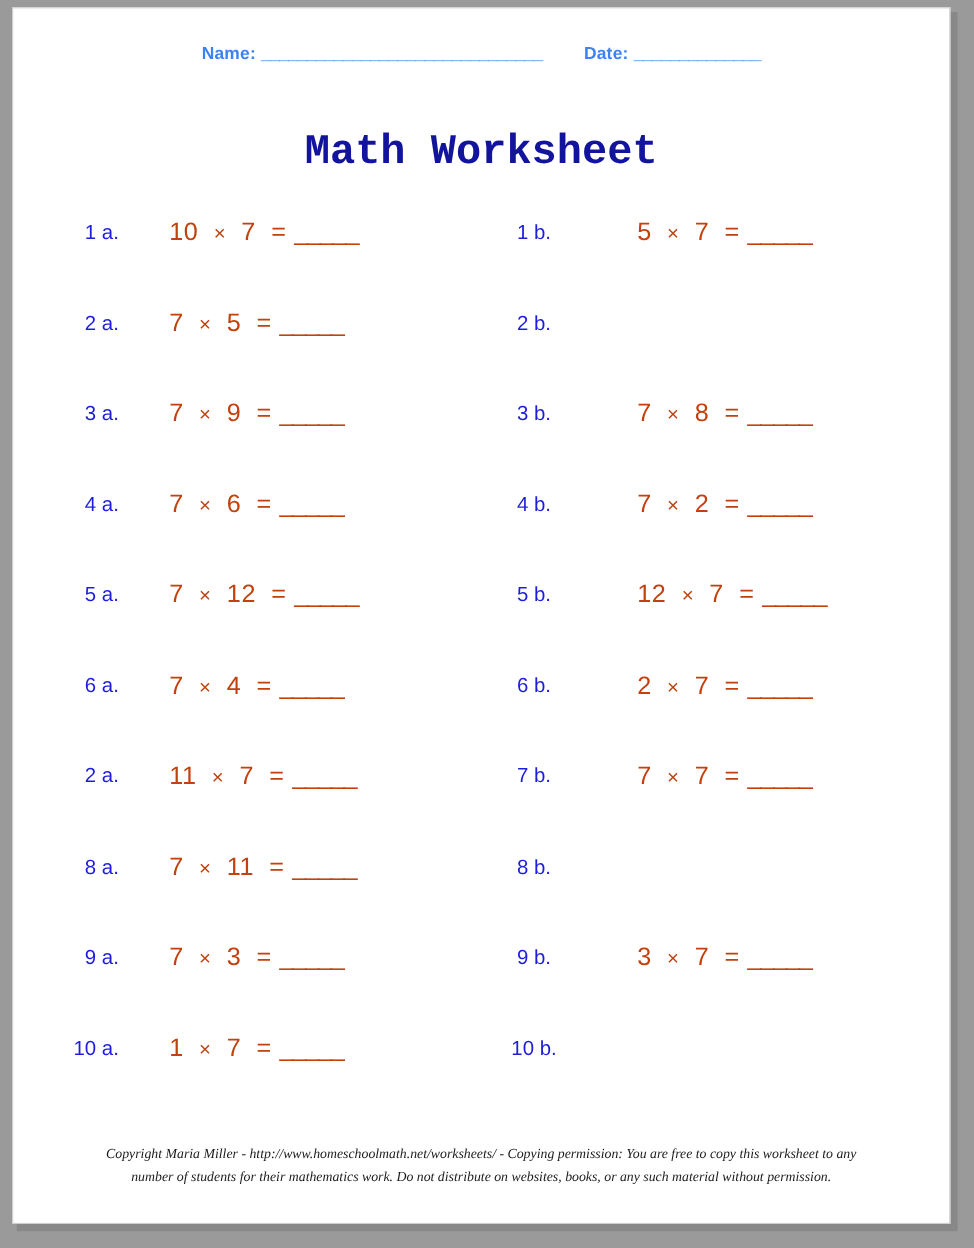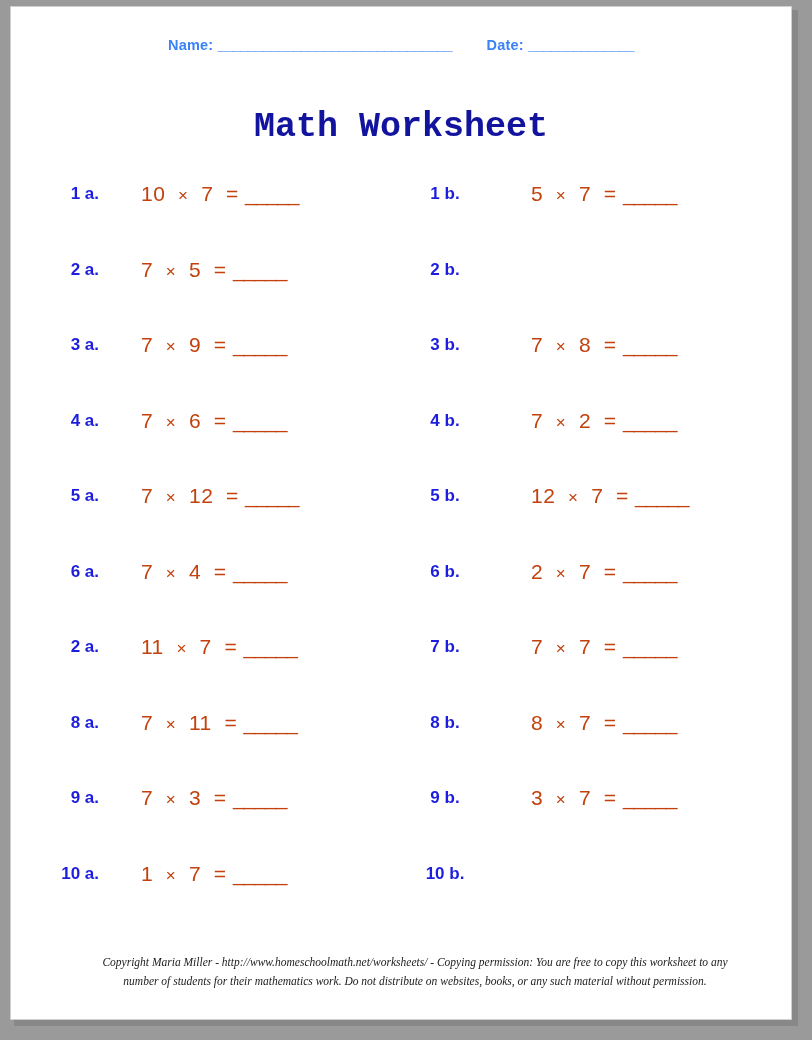--- a/index.html
+++ b/index.html
@@ -82,21 +82,21 @@
     text-align: right;
     padding-right: 10px;
   }
   .col-b .pnum {
     width: 88px;
     text-align: center;
     padding-right: 10px;
   }
   .pnum {
     color: #1d1ddd;
-    font-weight: bold;
+    font-weight: normal;
     font-size: 17px;
     line-height: 30px;
     font-family: "Liberation Sans", sans-serif;
   }
   .pexpr {
     font-size: 21px;
     line-height: 30px;
     color: #c2410c;
     font-family: "Liberation Sans", sans-serif;
     white-space: pre;
@@ -118,21 +118,20 @@
     position: absolute;
     bottom: 28px;
     left: 0;
     width: 100%;
     text-align: center;
     font-size: 11.5px;
     font-style: italic;
     color: #1a1a1a;
     font-family: "Liberation Serif", serif;
     line-height: 19px;
-    padding-left: 14px;
   }
 </style>
 </head>
 <body>
 
 <div class="page-shadow"></div>
 
 <div class="page">
 
   <div class="header-line">
@@ -223,21 +222,20 @@
       </div>
     </div>
 
     <div class="prow">
       <div class="col col-a">
         <span class="pnum">8 a.</span>
         <span class="pexpr"><span>7</span>  <span class="op">×</span>  <span>11</span>  <span>=</span> <span class="blank">_____</span></span>
       </div>
       <div class="col col-b">
         <span class="pnum">8 b.</span>
-        <span class="pexpr"><span>8</span>  <span class="op">×</span>  <span>7</span>  <span>=</span> <span class="blank">_____</span></span>
       </div>
     </div>
 
     <div class="prow">
       <div class="col col-a">
         <span class="pnum">9 a.</span>
         <span class="pexpr"><span>7</span>  <span class="op">×</span>  <span>3</span>  <span>=</span> <span class="blank">_____</span></span>
       </div>
       <div class="col col-b">
         <span class="pnum">9 b.</span>

